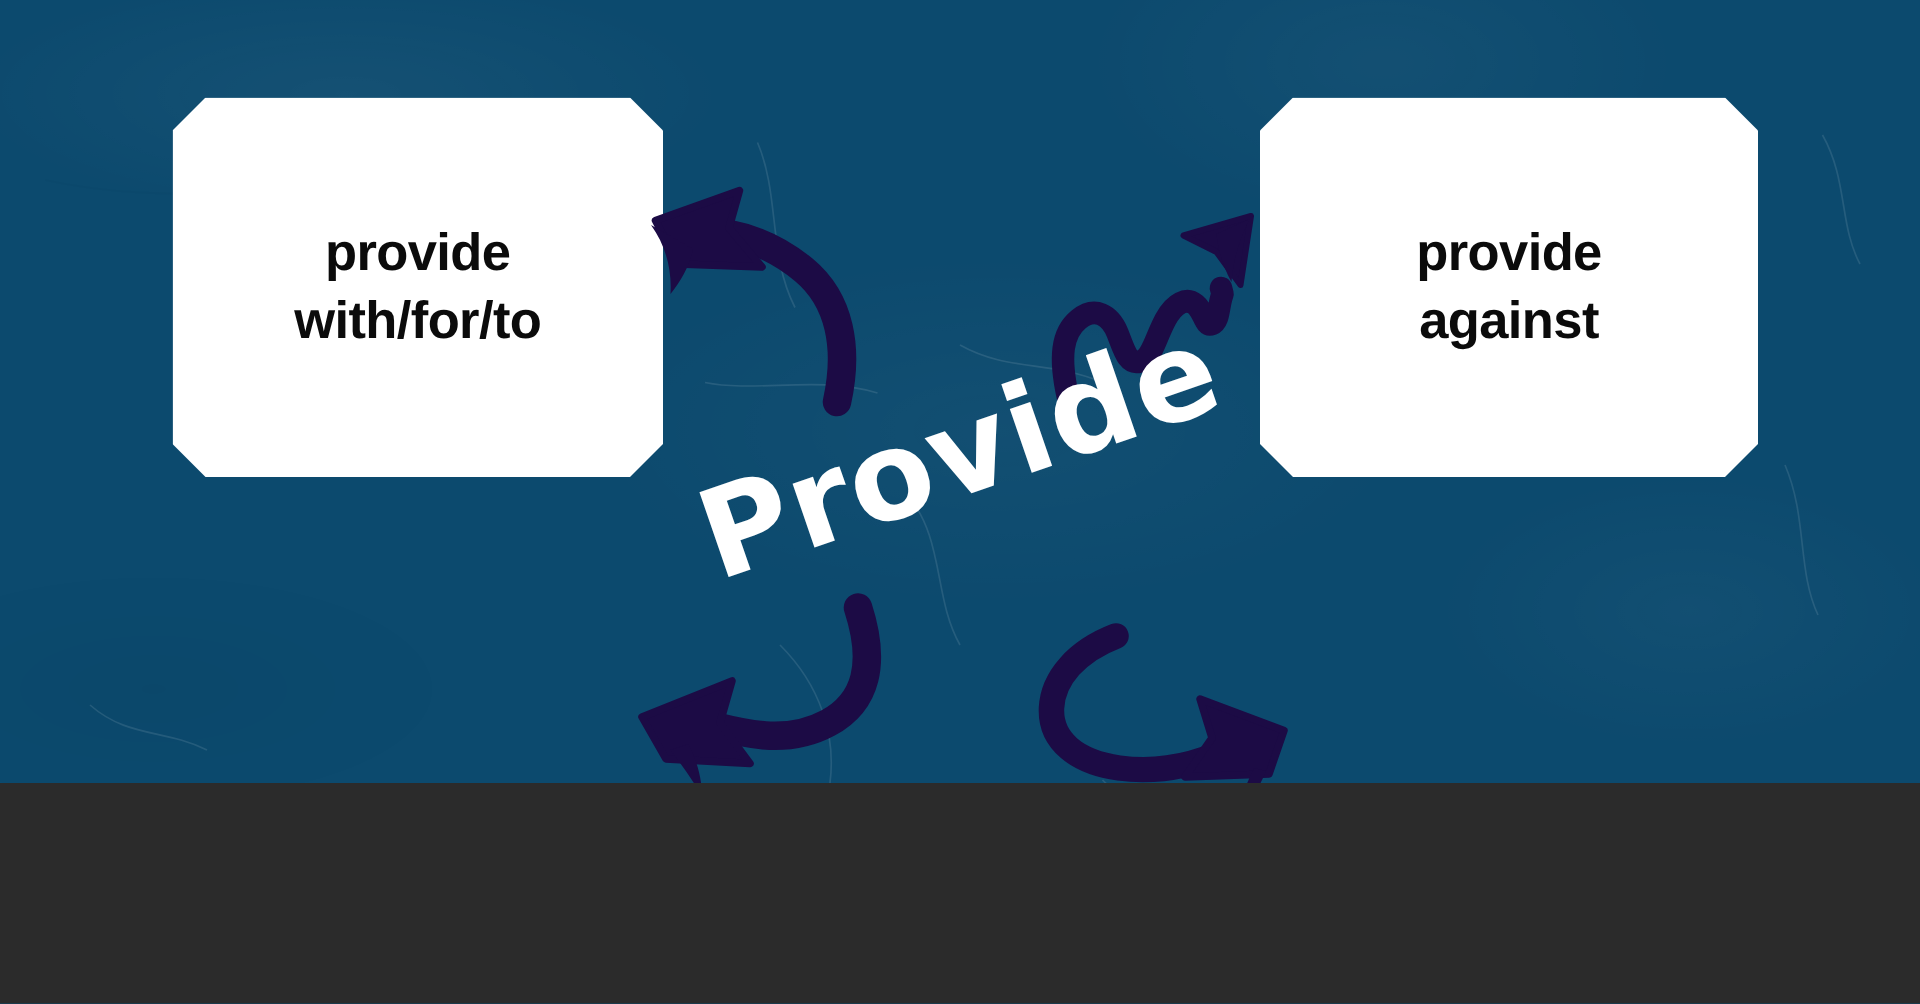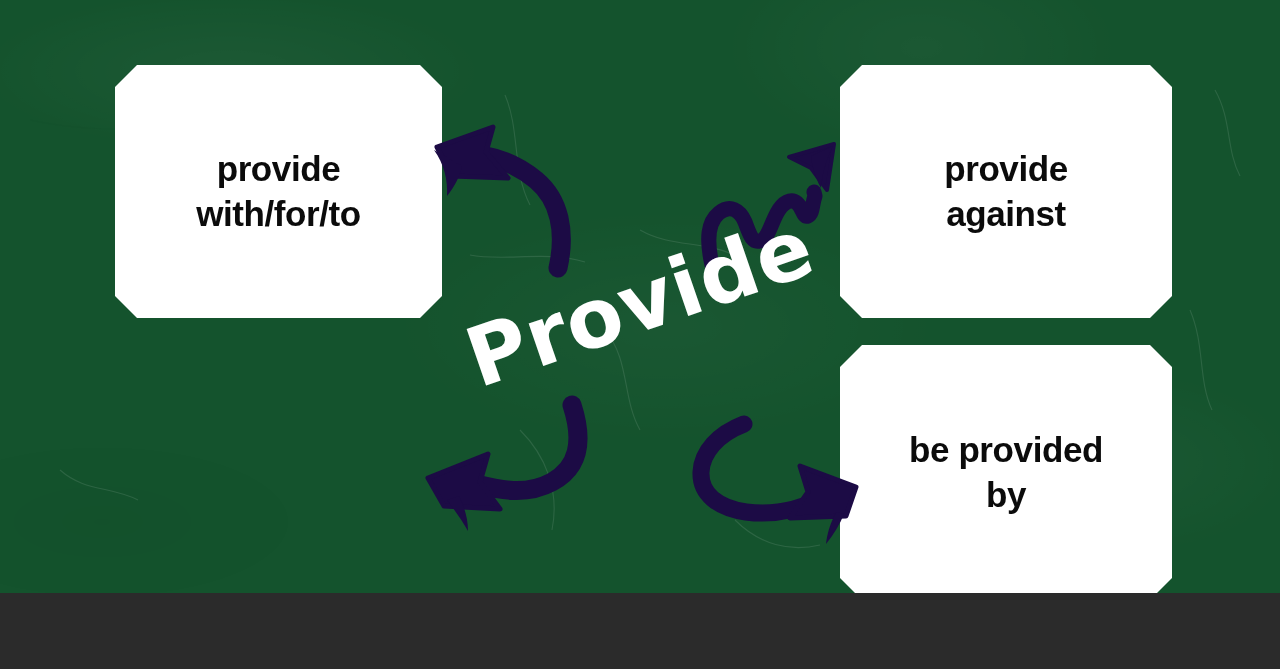--- a/index.html
+++ b/index.html
@@ -5,23 +5,23 @@
 <style>
   html, body {
     margin: 0;
     padding: 0;
     background: #2b2b2b;
   }
 
   #canvas {
     position: relative;
     width: 1280px;
-    height: 593px;
+    height: 522px;
     overflow: hidden;
-    background-color: #14532d;
+    background-color: #0c4a6e;
     font-family: "Liberation Sans", sans-serif;
   }
 
   
   #texture {
     position: absolute;
     inset: 0;
     pointer-events: none;
     z-index: 2;
     opacity: .55;
@@ -136,24 +136,20 @@
     <div class="card-label">provide
 with/for/to</div>
   </div>
 
   <div class="card" id="card-tr">
     <div class="card-label">provide
 against</div>
   </div>
 
 
-  <div class="card" id="card-br">
-    <div class="card-label">be provided
-by</div>
-  </div>
 
   <svg id="arrows" width="1280" height="669" viewBox="0 0 1280 669">
 
     <g class="arrow-hit">
       <path d="M558,268
                C566,232 560,200 536,180
                C512,160 486,154 464,154" fill="none" stroke="#1C0B45" stroke-width="19" stroke-linecap="round"></path>
       <path d="M437,147
                L493,127
                L486,152

